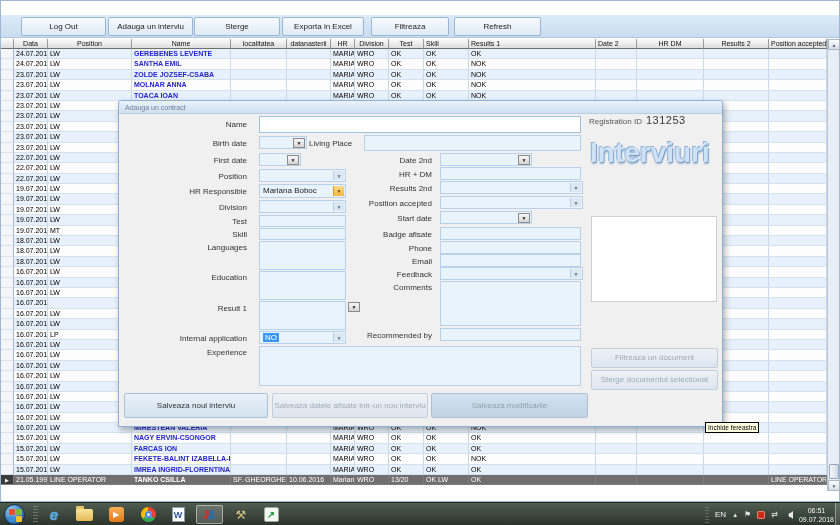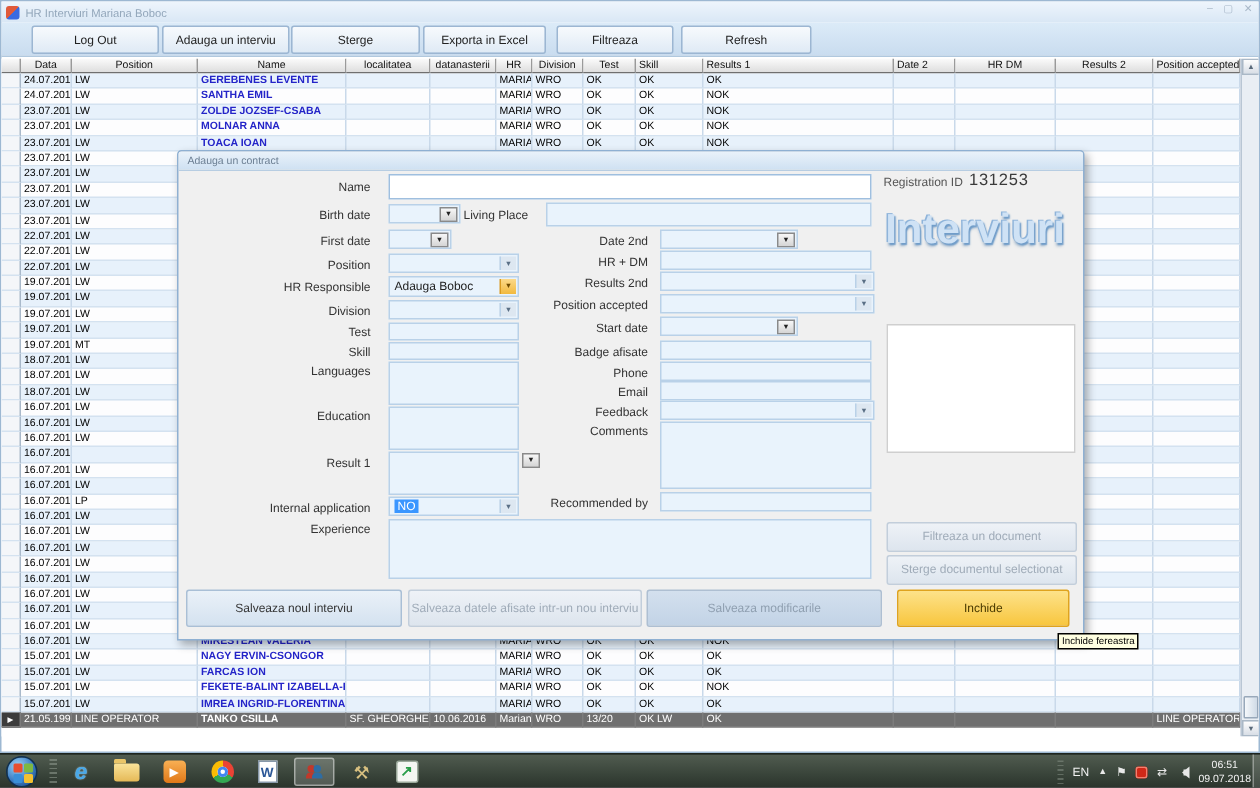--- a/index.html
+++ b/index.html
@@ -119,29 +119,20 @@
   #clock div { font-size:7px; color:#f2f2f2; }
   #show-desktop { position:absolute; right:0; top:0; width:5px; height:23px; background:rgba(255,255,255,.12); border-left:1px solid rgba(255,255,255,.35); }
 </style>
 </head>
 <body>
 
 <div id="screen">
 
   <div id="app">
 
-    <div id="titlebar">
-      <div id="app-icon"></div>
-      <div id="title-text">HR Interviuri Mariana Boboc</div>
-      <div id="win-controls">
-        <span>–</span>
-        <span>▢</span>
-        <span>✕</span>
-      </div>
-    </div>
 
     <div id="toolbar">
       <div class="tb-btn" style="left:20px;width:85px;">Log Out</div>
       <div class="tb-btn" style="left:107px;width:85px;">Adauga un interviu</div>
       <div class="tb-btn" style="left:193px;width:86px;">Sterge</div>
       <div class="tb-btn" style="left:281px;width:82px;">Exporta in Excel</div>
       <div class="tb-btn" style="left:370px;width:78px;">Filtreaza</div>
       <div class="tb-btn" style="left:453px;width:87px;">Refresh</div>
     </div>
 
@@ -905,21 +896,21 @@
     <div class="fld" style="left:140px;top:52px;width:42px;height:13px;">
         <span class="arrow-3d">▼</span>
       </div>
 
     <div class="dlbl left" style="top:71px;">Position</div>
     <div class="fld" style="left:140px;top:68px;width:87px;height:13px;">
         <span class="arrow-flat">▼</span>
       </div>
 
     <div class="dlbl left" style="top:86px;">HR Responsible</div>
-    <div class="fld" style="left:140px;top:83px;width:87px;height:14px;"><span>Adauga Boboc</span><span class="arrow-flat arrow-orange">▼</span></div>
+    <div class="fld" style="left:140px;top:83px;width:87px;height:14px;"><span>Mariana Boboc</span><span class="arrow-flat arrow-orange">▼</span></div>
 
     <div class="dlbl left" style="top:102px;">Division</div>
     <div class="fld" style="left:140px;top:99px;width:87px;height:13px;">
         <span class="arrow-flat">▼</span>
       </div>
 
     <div class="dlbl left" style="top:116px;">Test</div>
     <div class="fld" style="left:140px;top:114px;width:87px;height:12px;"></div>
 
     <div class="dlbl left" style="top:129px;">Skill</div>
@@ -988,21 +979,20 @@
     <div id="reg-value">131253</div>
     <div id="watermark">Interviuri</div>
     <div id="photo-box"></div>
 
     <div class="dbtn dis" style="left:472px;top:247px;width:127px;height:20px;line-height:18px;">Filtreaza un document</div>
     <div class="dbtn dis" style="left:472px;top:269px;width:127px;height:20px;line-height:18px;">Sterge documentul selectionat</div>
 
     <div class="dbtn dis" style="left:153px;top:292px;width:156px;height:25px;line-height:23px;">Salveaza datele afisate intr-un nou interviu</div>
     <div class="dbtn save" style="left:5px;top:292px;width:144px;height:25px;line-height:23px;">Salveaza noul interviu</div>
     <div class="dbtn dis2" style="left:312px;top:292px;width:157px;height:25px;line-height:23px;">Salveaza modificarile</div>
-    <div class="dbtn yellow" style="left:479px;top:292px;width:115px;height:25px;line-height:23px;">Inchide</div>
   </div>
 
   <div id="tooltip">Inchide fereastra</div>
 
   <div id="taskbar">
     <div id="start-orb">
       <div class="flagcell" style="left:4px;top:4px;background:#e84e2e;"></div>
       <div class="flagcell" style="left:11px;top:4px;background:#7db842;"></div>
       <div class="flagcell" style="left:4px;top:11px;background:#3a8fd8;"></div>
       <div class="flagcell" style="left:11px;top:11px;background:#f2c030;"></div>

